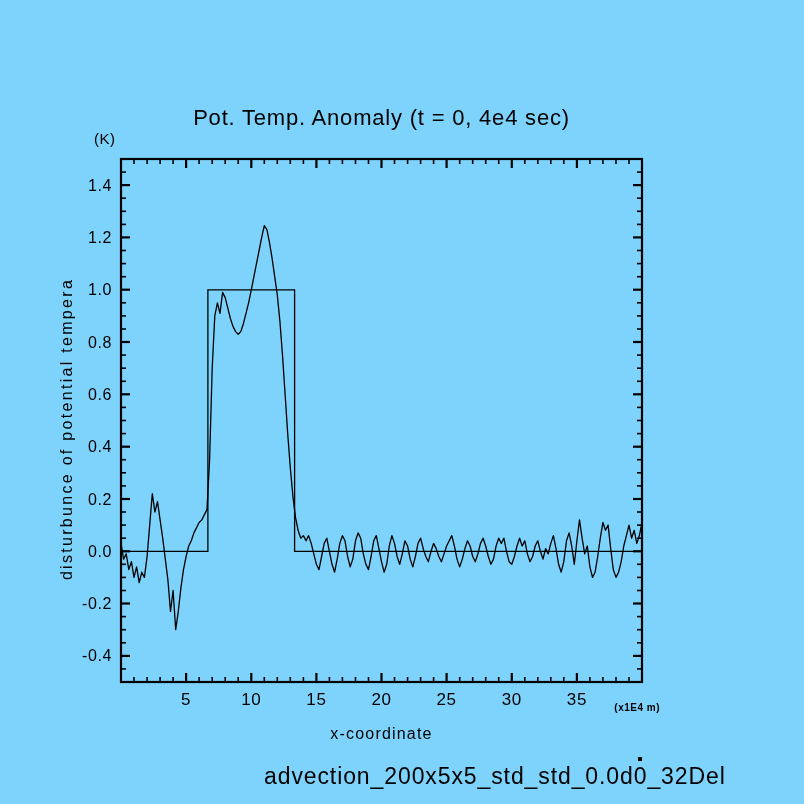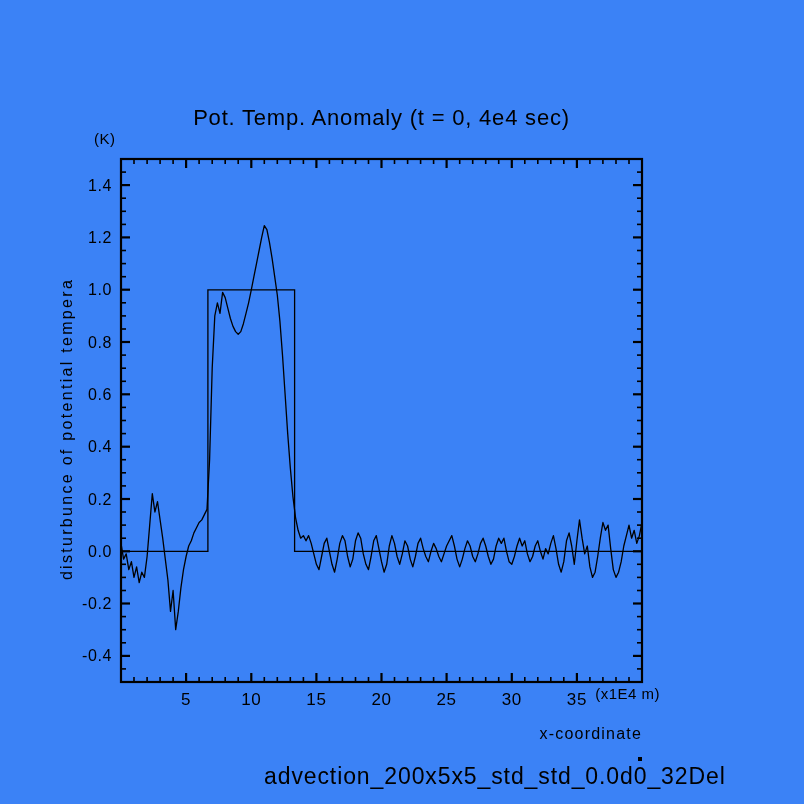--- a/index.html
+++ b/index.html
@@ -7,21 +7,21 @@
     padding: 0;
     background: #ffffff;
     width: 804px;
     height: 804px;
     font-family: "Liberation Sans", "DejaVu Sans", sans-serif;
   }
   .canvas {
     position: relative;
     width: 804px;
     height: 804px;
-    background: #3b82f6;
+    background: #7dd3fc;
     overflow: hidden;
     color: #000;
   }
   .chart-area {
     position: absolute;
     left: 0; top: 0;
     width: 804px; height: 804px;
   }
   .plot-title {
     position: absolute;
@@ -50,32 +50,33 @@
     white-space: nowrap;
     font-size: 16px;
     letter-spacing: 2.3px;
     color: #000;
   }
   .x-axis-title {
     position: absolute;
     left: 121px;
     width: 521px;
     top: 725px;
-    text-align: right;
+    text-align: center;
     font-size: 16px;
     letter-spacing: 1.2px;
     color: #000;
   }
   .x-units-label {
     position: absolute;
     right: 144px;
-    top: 685px;
-    font-size: 15px;
+    top: 702px;
+    font-size: 10px;
     letter-spacing: 0.5px;
     color: #000;
+    font-weight: bold;
   }
   .caption-text {
     position: absolute;
     left: 264px;
     top: 763px;
     font-size: 23px;
     letter-spacing: 0.9px;
     white-space: nowrap;
     color: #000;
   }

